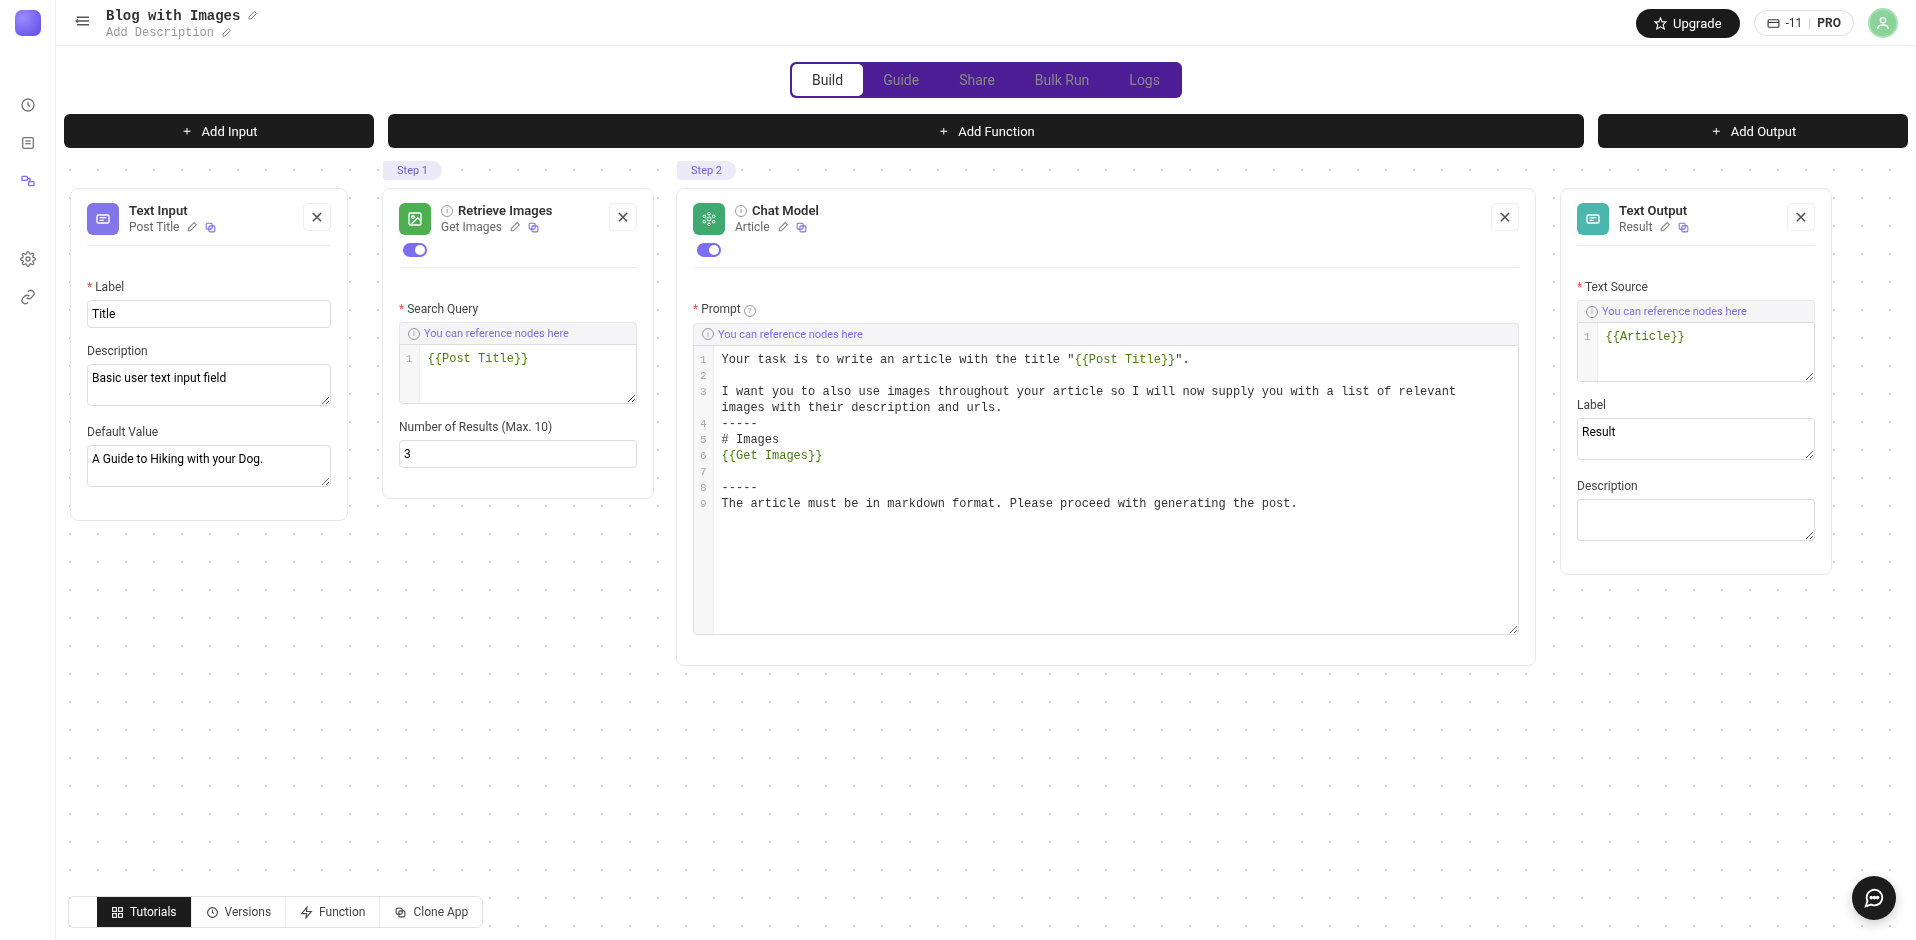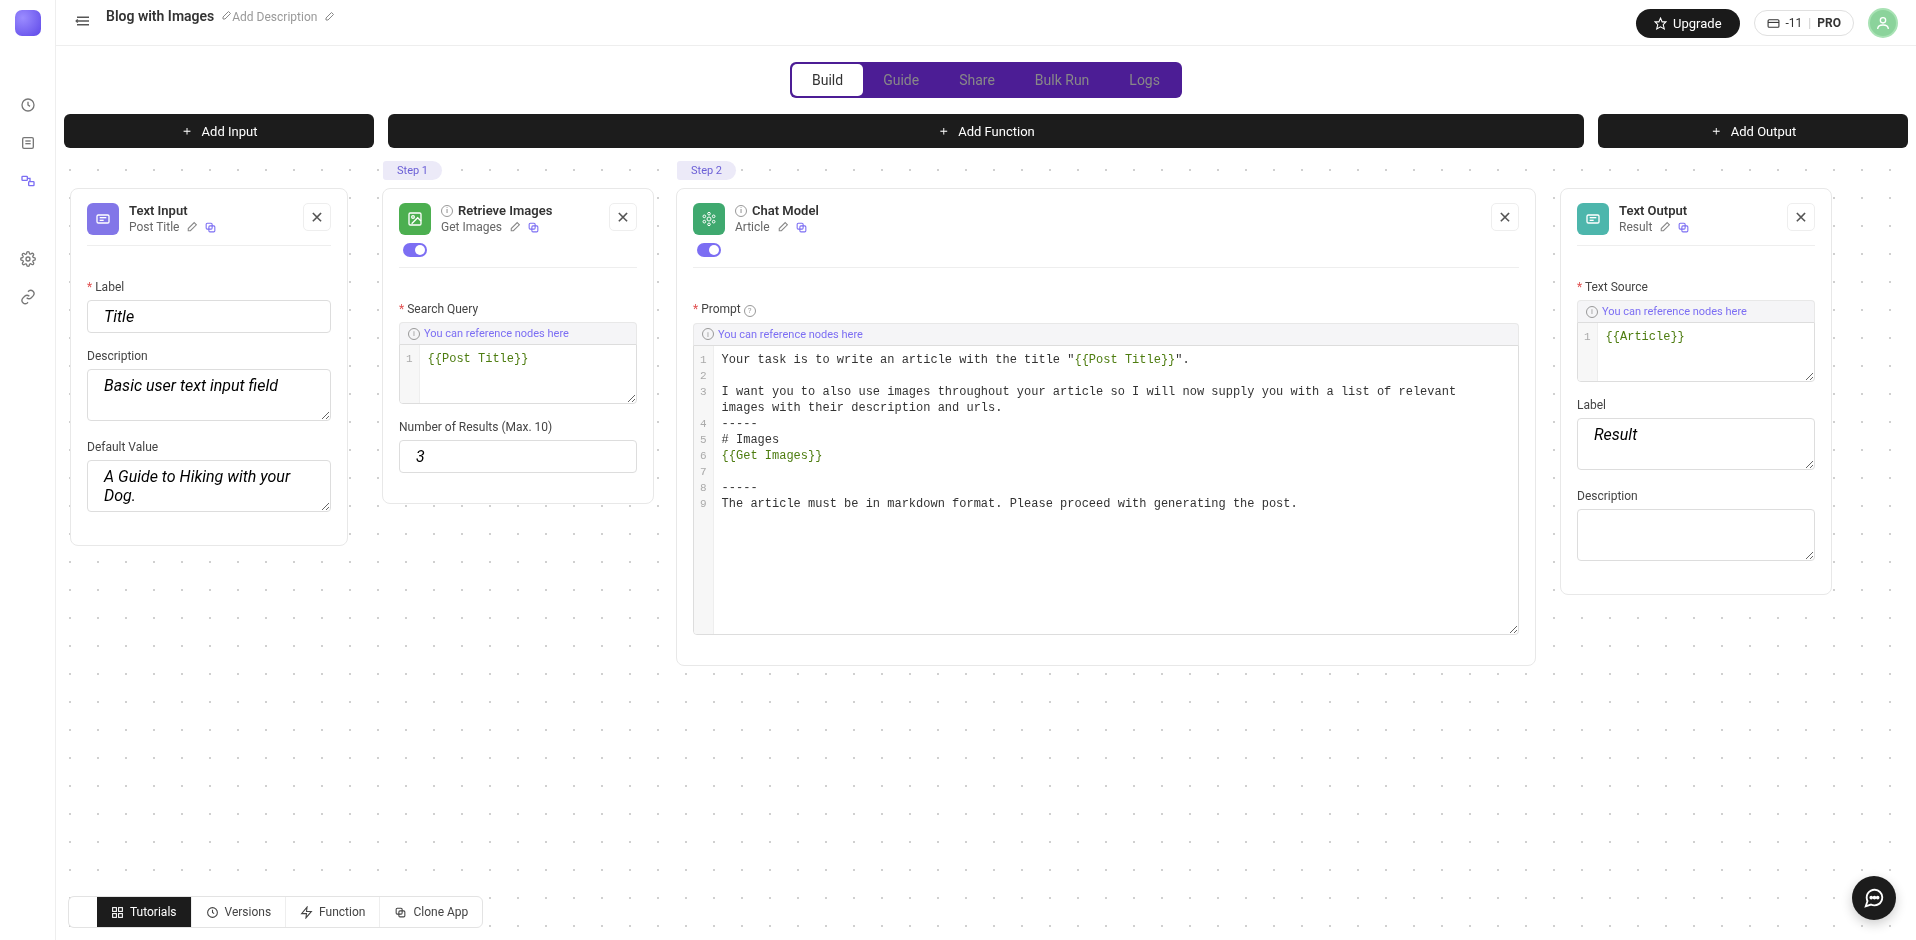--- a/index.html
+++ b/index.html
@@ -10,21 +10,21 @@
 .left-rail { width: 56px; border-right: 1px solid #eee; display: flex; flex-direction: column; align-items: center; padding-top: 10px; gap: 20px; }
 .logo { width: 26px; height: 26px; border-radius: 7px; background: radial-gradient(circle at 30% 30%, #9b8cff, #5e48e8); }
 .rail-icon { width: 18px; height: 18px; color: #777; cursor: pointer; display:flex; align-items:center; justify-content:center; }
 .rail-icon.active { color: #7c6ef3; }
 .rail-gap { height: 20px; }
 
 
 .main { flex: 1; display: flex; flex-direction: column; }
 .header { height: 46px; display: flex; align-items: flex-start; padding: 8px 18px 0 18px; border-bottom: 1px solid #eee; position: relative; }
 .hamburger { margin-right: 14px; color: #555; cursor: pointer; margin-top: 4px; }
-.title-block { display: flex; flex-direction: row; }
+.title-block { display: flex; flex-direction: column; font-family: Liberation Mono, monospace; }
 .title-row { display: flex; align-items: center; gap: 6px; font-weight: 600; font-size: 14px; }
 .desc-row { display: flex; align-items: center; gap: 6px; font-size: 12px; color: #999; margin-top: 2px; }
 .edit-icon { width: 12px; height: 12px; color: #888; cursor: pointer; }
 .header-right { margin-left: auto; display: flex; align-items: center; gap: 14px; }
 .upgrade-btn { background: #1a1a1a; color: #fff; border-radius: 18px; padding: 7px 18px; display: flex; align-items: center; gap: 6px; cursor: pointer; font-size: 13px; }
 .credits-pill { border: 1px solid #e0e0e0; border-radius: 18px; padding: 5px 12px; display: flex; align-items: center; gap: 6px; font-size: 12px; }
 .credits-pill .divider { color: #ccc; }
 .credits-pill .pro { font-weight: 700; }
 .avatar { width: 30px; height: 30px; border-radius: 50%; background: #8bd39b; border: 2px solid #a8e2b4; display:flex; align-items:center; justify-content:center; color:#fff; }
 
@@ -54,21 +54,21 @@
 .card-title-row { display: flex; align-items: center; gap: 5px; font-weight: 600; font-size: 13px; }
 .card-subtitle-row { display: flex; align-items: center; gap: 6px; font-size: 12px; color: #666; }
 .info-icon { width: 12px; height: 12px; border: 1px solid #999; border-radius: 50%; display: inline-flex; align-items: center; justify-content: center; font-size: 8px; color: #999; }
 .close-btn { position: absolute; right: 0; top: 0; width: 28px; height: 28px; border: 1px solid #eee; border-radius: 5px; display: flex; align-items: center; justify-content: center; font-size: 16px; cursor: pointer; color: #555; }
 .toggle { width: 24px; height: 14px; background: #7c6ef3; border-radius: 8px; position: relative; margin-top: 4px; }
 .toggle::after { content: ''; width: 10px; height: 10px; background: #fff; border-radius: 50%; position: absolute; right: 2px; top: 2px; }
 .card-body { margin-top: 34px; }
 .field { margin-bottom: 16px; }
 .field-label { font-size: 12px; color: #444; margin-bottom: 6px; display: block; }
 .required::before { content: '* '; color: #e05050; }
-.text-input { width: 100%; border: 1px solid #ddd; border-radius: 4px; padding: 6px 16px; font-size: 16px; resize: vertical; font-family: inherit; font-style: italic; }
+.text-input { width: 100%; border: 1px solid #ddd; border-radius: 4px; padding: 6px 4px; font-size: 12px; resize: vertical; font-family: inherit; }
 textarea.text-input { min-height: 40px; }
 .ref-hint { background: #f5f5f7; border: 1px solid #e8e8e8; border-bottom: none; border-radius: 4px 4px 0 0; padding: 4px 8px; font-size: 11px; color: #7c6ef3; display: flex; align-items: center; gap: 4px; }
 .code-box { border: 1px solid #ddd; border-radius: 0 0 4px 4px; font-family: "Courier New", monospace; font-size: 12px; display: flex; resize: both; overflow: auto; min-height: 50px; }
 .gutter { background: #f7f7f7; color: #aaa; padding: 6px 6px; text-align: right; user-select: none; border-right: 1px solid #eee; font-size: 11px; line-height: 16px; }
 .code-content { padding: 6px 8px; white-space: pre; line-height: 16px; flex: 1; }
 .var { color: #4d7c0f; }
 .hr { border: none; border-top: 1px solid #eee; margin: 10px 0 16px; }
 .small-icon { width: 13px; height: 13px; cursor: pointer; color: #888; }
 .copy-icon { color: #7c6ef3; }
 .step-tag { position: absolute; top: -28px; left: 0; background: #eceaf8; color: #6b5fd6; padding: 3px 14px; font-size: 11px; border-radius: 4px 12px 12px 4px; }

